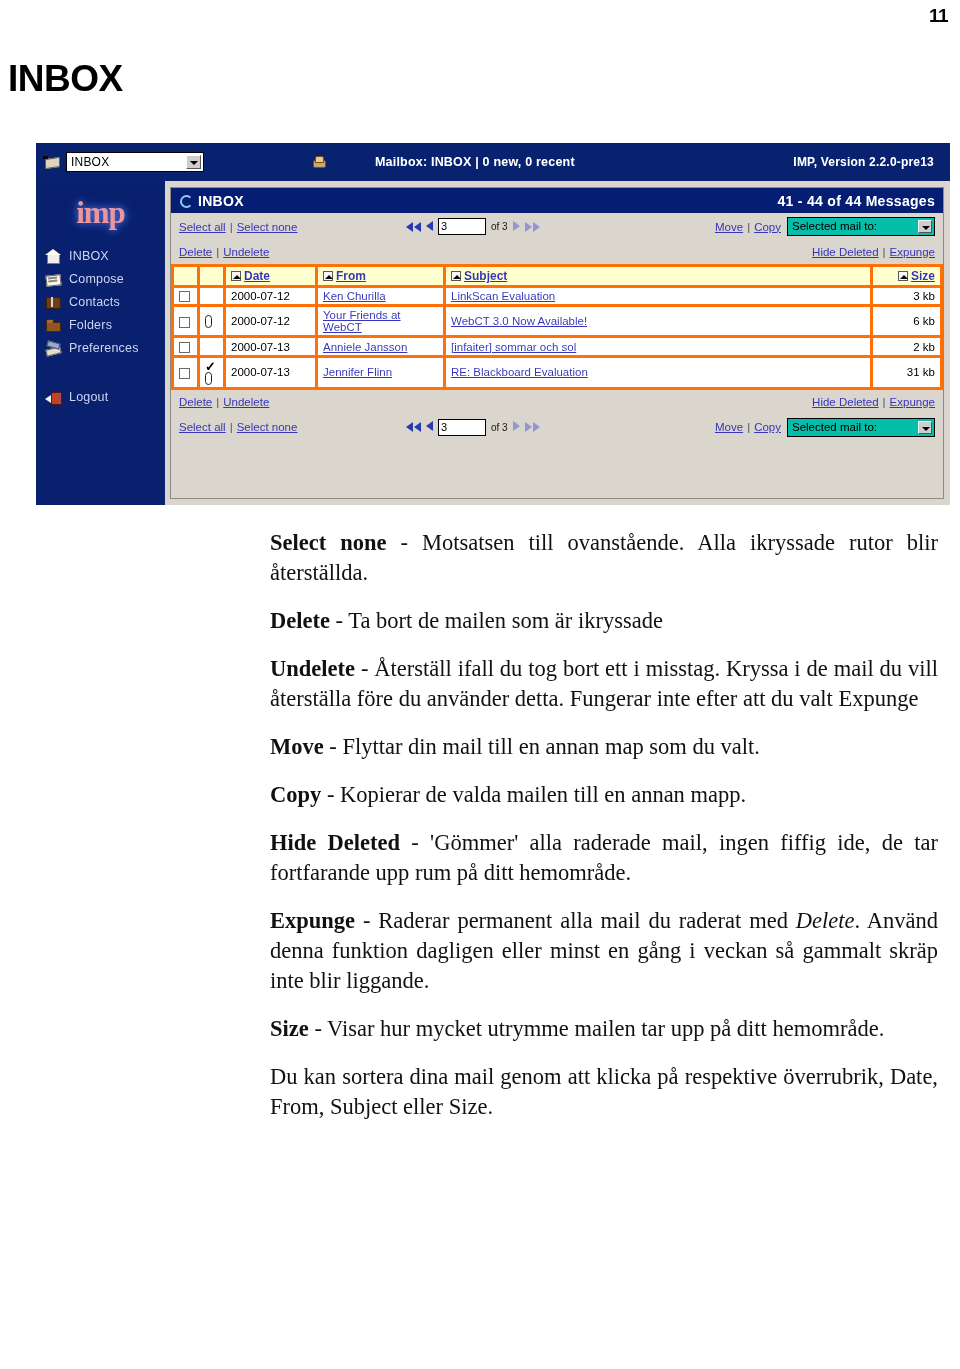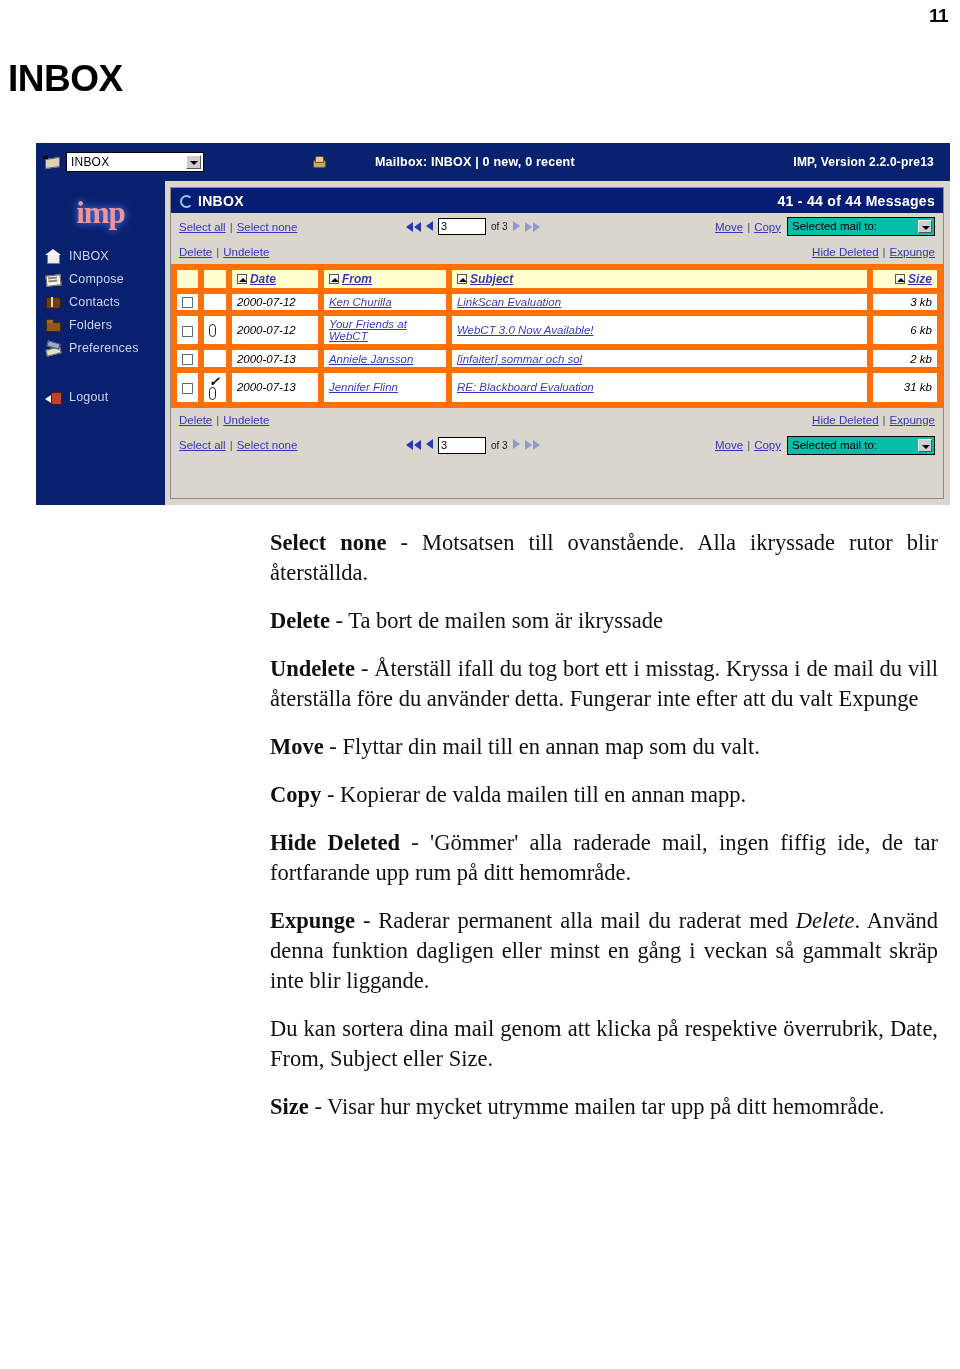--- a/index.html
+++ b/index.html
@@ -359,26 +359,25 @@
   }
 
   
   .msg-table {
     background: #fff;
     border-collapse: collapse;
     width: 100%;
     font-size: 11.5px;
   }
   .msg-table th, .msg-table td {
-    border: 6px solid #f97316;
+    border: 3px solid #f97316;
     padding: 2px 5px;
     vertical-align: middle;
     font-weight: normal;
     text-align: left;
-    font-style: italic;
   }
   .msg-table thead th {
     background: #ffffcc;
     height: 21px;
   }
   .msg-table thead th a {
     color: #3b3bb0; text-decoration: underline; font-weight: bold;
     font-size: 12px;
   }
   .sort-box {
@@ -661,17 +660,17 @@
   <p><b>Undelete</b><span> - Återställ ifall du tog bort ett i misstag. Kryssa i de mail du vill återställa före du använder detta. Fungerar inte efter att du valt Expunge</span></p>
 
   <p><b>Move</b><span> - Flyttar din mail till en annan map som du valt.</span></p>
 
   <p><b>Copy</b><span> - Kopierar de valda mailen till en annan mapp.</span></p>
 
   <p><b>Hide Deleted</b><span> - 'Gömmer' alla raderade mail, ingen fiffig ide, de tar fortfarande upp rum på ditt hemområde.</span></p>
 
   <p><b>Expunge</b><span> - Raderar permanent alla mail du raderat med </span><i>Delete</i><span>. Använd denna funktion dagligen eller minst en gång i veckan så gammalt skräp inte blir liggande.</span></p>
 
+  <p><b>Size</b><span> - Visar hur mycket utrymme mailen tar upp på ditt hemområde.</span></p>
+
   <p><span>Du kan sortera dina mail genom att klicka på respektive överrubrik, Date, From, Subject eller Size.</span></p>
 
-  <p><b>Size</b><span> - Visar hur mycket utrymme mailen tar upp på ditt hemområde.</span></p>
-
 </div>
 
 </body></html>

